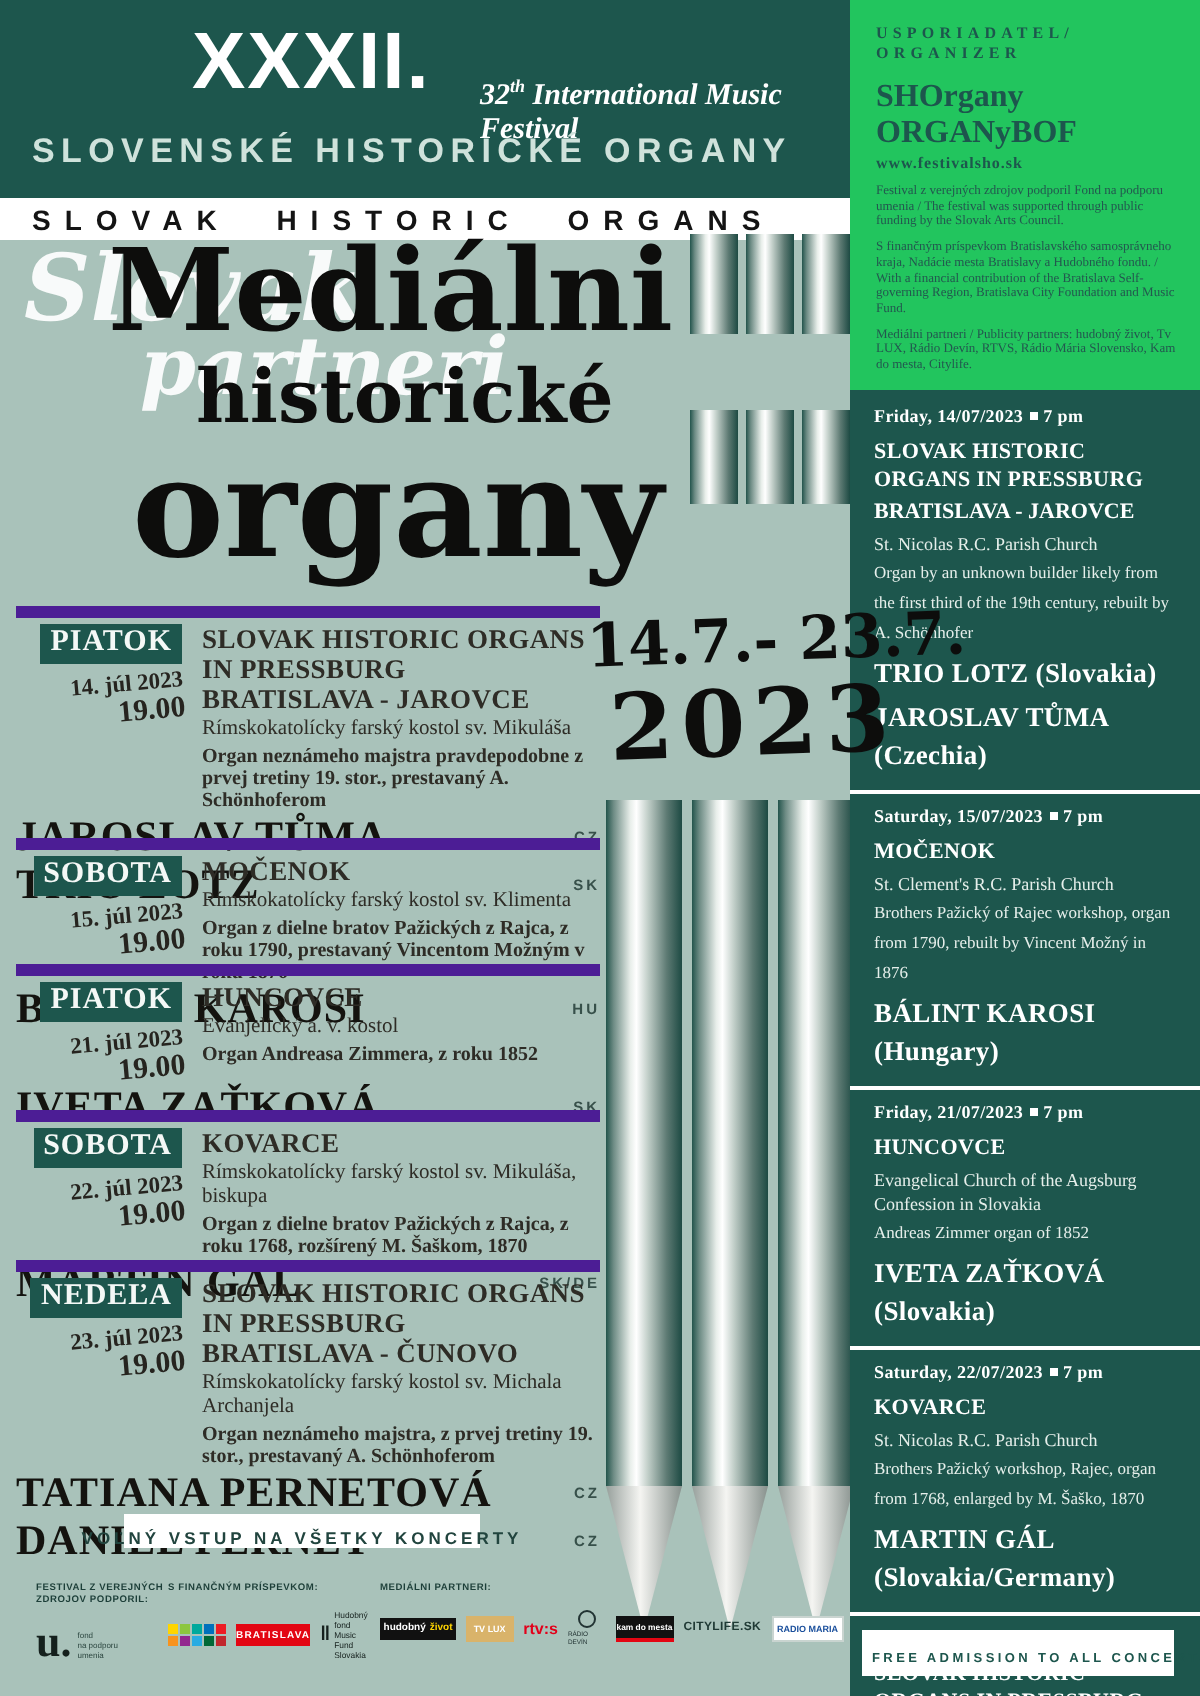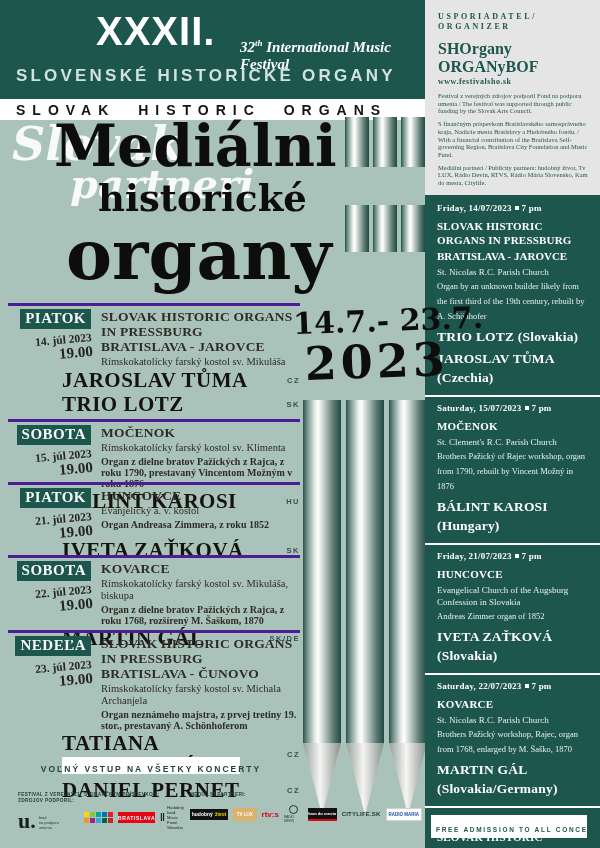--- a/index.html
+++ b/index.html
@@ -36,34 +36,34 @@
   .pipe-l{width:38px;}
   .pipe-body{width:38px;height:343px;background:linear-gradient(to right,#23544c 0%,#6e8c85 10%,#e8eeea 32%,#ffffff 40%,#c2cfc9 55%,#5d7a73 80%,#1d4a43 100%);}
   .pipe-foot{width:38px;height:72px;background:linear-gradient(to right,#97a09c,#f5f5f2 45%,#87918d);
              clip-path:polygon(0 0,100% 0,50% 100%);}
   
   .date-block{position:absolute;left:294px;top:304px;z-index:3;color:#0d0d0c;
              font-family:"DejaVu Serif",serif;font-weight:bold;transform:rotate(-2deg);}
   .date-range{font-size:30px;line-height:34px;white-space:nowrap;}
   .date-year{font-size:46px;line-height:46px;letter-spacing:4px;margin-left:10px;}
   
-  .ev-sk{position:absolute;left:8px;width:292px;border-top:3px solid #4c1d95;padding-top:3px;z-index:2;}
+  .ev-sk{position:absolute;left:8px;width:292px;border-top:6px solid #4c1d95;padding-top:3px;z-index:2;}
   .ev-sk0{top:303px}.ev-sk1{top:419px}.ev-sk2{top:482px}.ev-sk3{top:555px}.ev-sk4{top:630px}
   .ev-row{display:flex;}
   .ev-left{width:88px;flex:none;text-align:right;padding-right:5px;box-sizing:border-box;}
   .day-box{display:inline-block;background:#1d564d;color:#f4f8f6;
            font:bold 15px/17px "Liberation Serif",serif;letter-spacing:.5px;padding:1px 5px 2px 5px;}
   .ev-when{transform:rotate(-5deg);transform-origin:right top;margin-top:2px;}
   .ev-date{font:bold 11.5px/13px "Liberation Serif",serif;color:#26241f;}
   .ev-time{font:bold 15px/15px "Liberation Serif",serif;color:#26241f;}
   .ev-main{flex:1;padding-left:5px;}
   .ev-title{font:bold 13.5px/15px "Liberation Serif",serif;color:#2e2c26;letter-spacing:.2px;}
   .ev-church{font:10.5px/12px "Liberation Serif",serif;color:#2e2c26;margin-top:2px;}
   .ev-organ{font:bold 10px/11px "Liberation Serif",serif;color:#2e2c26;margin-top:2px;}
-  .ev-perf{display:flex;align-items:center;margin-left:54px;margin-top:1px;}
+  .ev-perf{display:flex;align-items:center;margin-top:1px;}
   .perf-name{font:bold 21px/23px "Liberation Serif",serif;color:#14130f;letter-spacing:.5px;}
   .perf-cc{margin-left:auto;font:bold 7.5px/10px "Liberation Sans",sans-serif;
            letter-spacing:1.5px;color:#37504a;}
   
   .vstup-box{position:absolute;left:62px;top:757px;width:178px;height:17px;background:#fff;z-index:2;
            display:flex;align-items:flex-end;justify-content:center;}
   .vstup-box span{font:bold 8.5px "Liberation Sans",sans-serif;letter-spacing:2px;color:#21443e;white-space:nowrap;}
   
   .f-col{position:absolute;top:792px;z-index:2;color:#1d3f39;}
   .f-col1{left:18px;width:64px;} .f-col2{left:84px;width:104px;} .f-col3{left:190px;width:232px;}
@@ -84,21 +84,21 @@
   .lg-hz .w{color:#fff;} .lg-hz .y{color:#ffd500;}
   .lg-lux{background:#d9b36a;width:26px;height:13px;color:#fff;font:bold 4.5px "Liberation Sans",sans-serif;}
   .lg-rtvs{color:#e2001a;font:bold 8px/9px "Liberation Sans",sans-serif;}
   .lg-devin{display:flex;flex-direction:column;align-items:center;gap:1px;}
   .lg-devin .ring{width:7px;height:7px;border:1px solid #233;border-radius:50%;}
   .lg-devin .t{font:3.2px/4px "Liberation Sans",sans-serif;color:#233;}
   .lg-kam{background:#111;width:32px;height:11px;font:bold 4.2px "Liberation Sans",sans-serif;color:#fff;border-bottom:2px solid #e30613;}
   .lg-city{color:#203a35;font:bold 6px/7px "Liberation Sans",sans-serif;letter-spacing:.2px;}
   .lg-rm{background:#fff;width:38px;height:11px;color:#1a4f9c;font:bold 4.5px "Liberation Sans",sans-serif;border:.5px solid #c9d4d0;}
   
-  .right-white{position:absolute;left:425px;top:0;width:175px;height:195px;background:#e5e5e5;
+  .right-white{position:absolute;left:425px;top:0;width:175px;height:195px;background:#22c55e;
            box-sizing:border-box;padding:12px 10px 0 13px;color:#1d564d;z-index:2;}
   .org-label{font:bold 8px/10px "Liberation Serif",serif;letter-spacing:2.6px;}
   .org-name{font:bold 16px/18px "Liberation Serif",serif;margin-top:8px;}
   .org-name2{font:bold 16px/18px "Liberation Serif",serif;}
   .org-web{font:bold 8px/10px "Liberation Serif",serif;margin-top:1px;letter-spacing:.5px;}
   .org-p{font:6.5px/7.7px "Liberation Serif",serif;margin-top:5px;color:#23584f;}
   
   .right-dark{position:absolute;left:425px;top:195px;width:175px;height:653px;background:#1d564d;
            box-sizing:border-box;padding:2px 10px 0 12px;z-index:2;overflow:hidden;}
   .en-date{display:flex;align-items:center;gap:3px;margin-top:5px;
@@ -175,20 +175,21 @@
         <div class="ev-when">
           <div class="ev-date">14. júl 2023</div>
           <div class="ev-time">19.00</div>
         </div>
       </div>
       <div class="ev-main">
         <div class="ev-title">SLOVAK HISTORIC ORGANS</div>
         <div class="ev-title">IN PRESSBURG</div>
         <div class="ev-title">BRATISLAVA - JAROVCE</div>
         <div class="ev-church">Rímskokatolícky farský kostol sv. Mikuláša</div>
+        <div class="ev-organ">Organ neznámeho majstra pravdepodobne z prvej tretiny 19. stor., prestavaný A. Schönhoferom</div>
       </div>
     </div>
     <div class="ev-perf">
       <span class="perf-name">JAROSLAV TŮMA</span>
       <span class="perf-cc">CZ</span>
     </div>
     <div class="ev-perf">
       <span class="perf-name">TRIO LOTZ</span>
       <span class="perf-cc">SK</span>
     </div>

